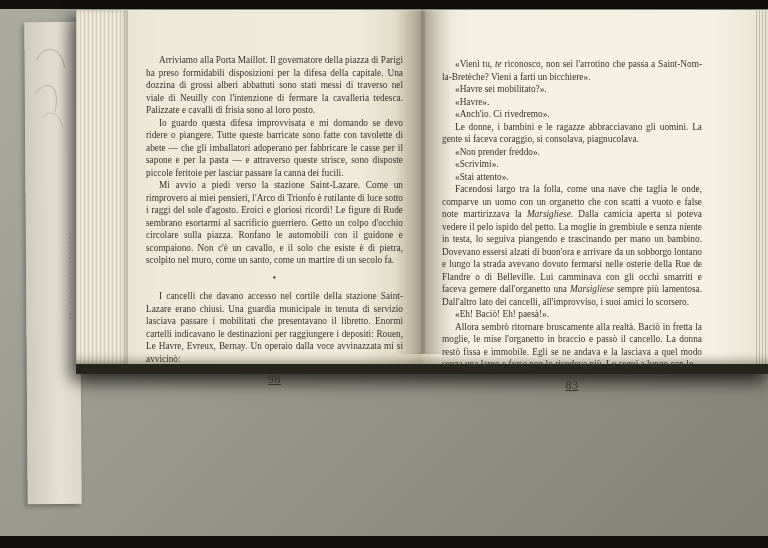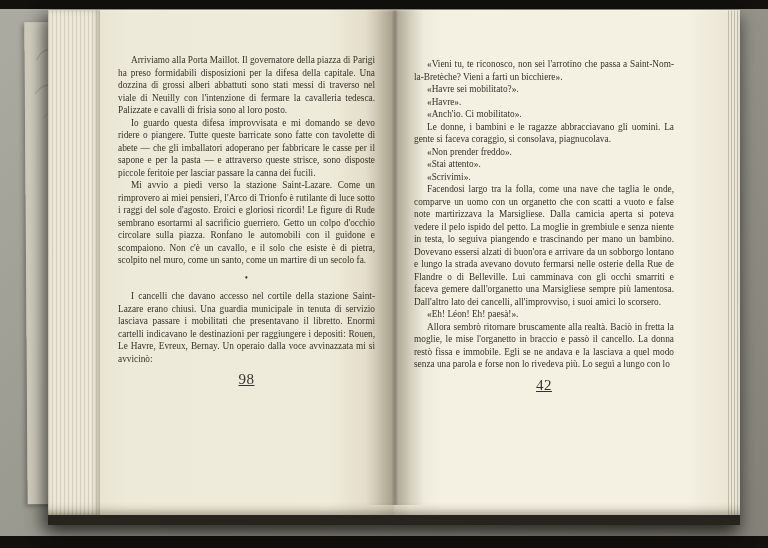--- a/index.html
+++ b/index.html
@@ -13,21 +13,21 @@
     background:linear-gradient(135deg,#acaba2 0%, #9b9a90 40%, #848278 100%);
   }
   .loose-sheet {
     position:absolute; left:26px; top:22px; width:54px; height:482px;
     background:linear-gradient(90deg,#cfcbbc,#e4e0d2 60%,#dcd8c9);
     box-shadow:-2px 2px 5px rgba(0,0,0,.3);
     transform:rotate(-.4deg);
   }
   .loose-sheet svg { display:block; }
   .book {
-    position:absolute; left:48px; top:10px; width:692px; height:515px;
+    position:absolute; left:76px; top:10px; width:692px; height:364px;
     background:#26241d;
     box-shadow:0 8px 16px rgba(0,0,0,.55), -8px 5px 14px rgba(0,0,0,.35);
   }
   .pages { position:absolute; left:0; top:0; right:0; bottom:10px; }
   .pages::after {
     content:""; position:absolute; left:0; top:0; right:0; bottom:0; pointer-events:none;
     box-shadow: inset 0 -9px 10px -6px rgba(60,50,30,.45), inset 0 2px 3px -2px rgba(255,255,255,.55);
   }
   .edge-left {
     position:absolute; left:0; top:0; bottom:0; width:52px;
@@ -53,22 +53,22 @@
     background:linear-gradient(90deg, rgba(70,60,42,0) 0%, rgba(70,60,42,.28) 44%, rgba(40,34,24,.45) 50%, rgba(70,60,42,.28) 56%, rgba(70,60,42,0) 100%);
   }
   .text-col {
     position:absolute; color:#37322a;
     font-size:9.3px; line-height:12.5px; text-align:justify;
   }
   .text-left  { left:70px;  top:44px; width:257px; }
   .text-right { left:366px; top:48px; width:260px; }
   .para { margin:0; text-indent:13px; }
   .para.center { text-align:center; text-indent:0; margin:5px 0 6px; }
-  .it { }
-  .folio { text-align:center; margin-top:8px; font-size:15px; letter-spacing:.5px; color:#37322a;text-decoration:underline; }
+  .it { font-style:italic; }
+  .folio { text-align:center; margin-top:8px; font-size:12px; letter-spacing:.5px; color:#37322a;text-decoration:underline; }
 </style>
 </head>
 <body>
 
 <div class="scene">
   <div class="backdrop"></div>
 
   <div class="loose-sheet">
     <svg width="54" height="482" viewBox="0 0 54 482">
       <path d="M 12 38 C 20 20, 38 26, 40 46" fill="none" stroke="#b3ae9e" stroke-width="1.2" opacity="0.8"></path>
@@ -97,26 +97,26 @@
             <p class="para"><span>I cancelli che davano accesso nel cortile della stazione Saint-Lazare erano chiusi. Una guardia municipale in tenuta di servizio lasciava passare i mobilitati che presentavano il libretto. Enormi cartelli indicavano le destinazioni per raggiungere i depositi: Rouen, Le Havre, Evreux, Bernay. Un operaio dalla voce avvinazzata mi si avvicinò:</span></p>
           </div>
         <div class="folio">98</div>
       </div>
 
       <div class="text-col text-right" lang="it">
         <div>
             <p class="para"><span>«Vieni tu, </span><span class="it">te</span><span> riconosco, non sei l'arrotino che passa a Saint-Nom-la-Bretèche? Vieni a farti un bicchiere».</span></p>
             <p class="para"><span>«Havre sei mobilitato?».</span></p>
             <p class="para"><span>«Havre».</span></p>
-            <p class="para"><span>«Anch'io. Ci mobilitato».</span></p>
+            <p class="para"><span>«Anch'io. Ci rivedremo».</span></p>
             <p class="para"><span>Le donne, i bambini e le ragazze abbracciavano gli uomini. La gente si faceva coraggio, si consolava, piagnucolava.</span></p>
             <p class="para"><span>«Non prender freddo».</span></p>
+            <p class="para"><span>«Scrivimi».</span></p>
             <p class="para"><span>«Stai attento».</span></p>
-            <p class="para"><span>«Scrivimi».</span></p>
             <p class="para"><span>Facendosi largo tra la folla, come una nave che taglia le onde, comparve un uomo con un organetto che con scatti a vuoto e false note martirizzava la </span><span class="it">Marsigliese</span><span>. Dalla camicia aperta si poteva vedere il pelo ispido del petto. La moglie in grembiule e senza niente in testa, lo seguiva piangendo e trascinando per mano un bambino. Dovevano essersi alzati di buon'ora e arrivare da un sobborgo lontano e lungo la strada avevano dovuto fermarsi nelle osterie della Rue de Flandre o di Belleville. Lui camminava con gli occhi smarriti e faceva gemere dall'organetto una </span><span class="it">Marsigliese</span><span> sempre più lamentosa. Dall'altro lato dei cancelli, all'improvviso, i suoi amici lo scorsero.</span></p>
-            <p class="para"><span>«Eh! Léon! Eh! paesà!».</span></p>
-            <p class="para"><span>Allora sembrò ritornare bruscamente alla realtà. Baciò in fretta la moglie, le mise l'organetto in braccio e passò il cancello. La donna restò fissa e immobile. Egli se ne andava e la lasciava a quel modo senza una parola e forse non lo rivedeva più. Lo seguì a lungo con lo</span></p>
+            <p class="para"><span>«Eh! Baciò! Eh! paesà!».</span></p>
+            <p class="para"><span>Allora sembrò ritornare bruscamente alla realtà. Baciò in fretta la moglie, le mise l'organetto in braccio e passò il cancello. La donna restò fissa e immobile. Egli se ne andava e la lasciava a quel modo senza una largo e forse non lo rivedeva più. Lo seguì a lungo con lo</span></p>
           </div>
-        <div class="folio">42</div>
+        <div class="folio">83</div>
       </div>
     </div>
   </div>
 </div>
 
 </body></html>

